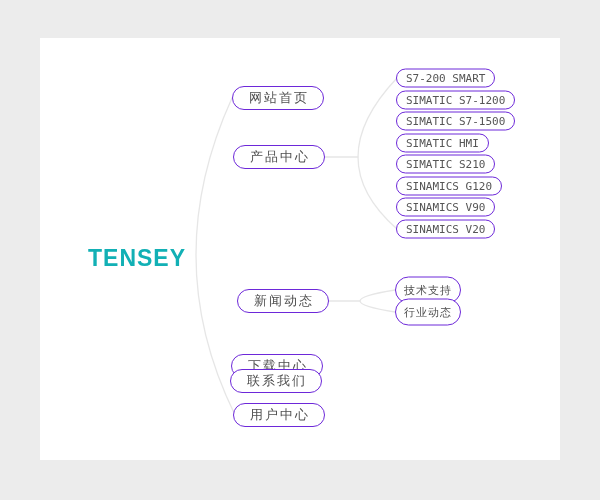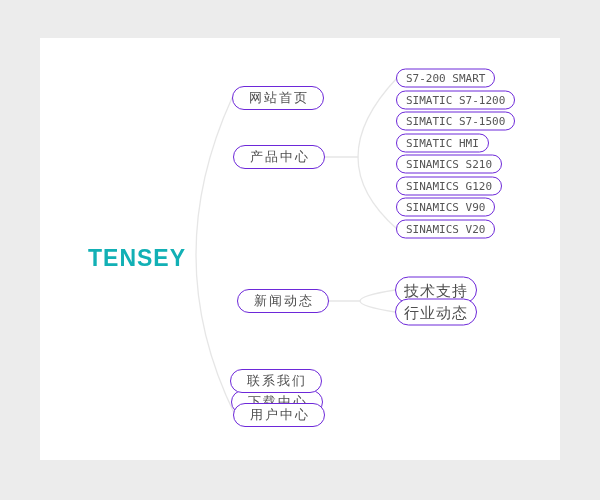--- a/index.html
+++ b/index.html
@@ -38,21 +38,21 @@
     font-size:13px;letter-spacing:2px;
     padding:3px 14px 3px 16px;line-height:16px;
   }
   .n2{
     font-family:"DejaVu Sans Mono","Liberation Mono",monospace;
     font-size:11px;letter-spacing:0;
     padding:2px 9px;line-height:13px;
     color:#555555;
   }
   .n2cn{
-    font-size:15px;letter-spacing:1px;
+    font-size:11px;letter-spacing:1px;
     padding:6px 8px;line-height:13px;
     color:#4f4f4f;
   }
 </style>
 </head>
 <body>
 
 <div class="stage">
   <div class="card"></div>
 
@@ -62,28 +62,28 @@
     <path d="M 397 78 Q 319 160.5 397 229"></path>
     <path d="M 317 301 H 360"></path>
     <path d="M 395 290 Q 325 301 395 312"></path>
   </svg>
 
   <div class="root">TENSEY</div>
 
   <div class="pill n1" style="left:232px;top:98px;text-align:center;">网站首页</div>
   <div class="pill n1" style="left:237px;top:301px;">新闻动态</div>
   <div class="pill n1" style="left:233px;top:157px;">产品中心</div>
-  <div class="pill n1" style="left:231px;top:366px;margin-top:36px;">下载中心</div>
+  <div class="pill n1" style="left:231px;top:366px;">下载中心</div>
   <div class="pill n1" style="left:230px;top:381px;">联系我们</div>
   <div class="pill n1" style="left:233px;top:415px;">用户中心</div>
 
   <div class="pill n2" style="left:396px;top:78px;">S7-200 SMART</div>
   <div class="pill n2" style="left:396px;top:100px;">SIMATIC S7-1200</div>
   <div class="pill n2" style="left:396px;top:121px;">SIMATIC S7-1500</div>
   <div class="pill n2" style="left:396px;top:143px;">SIMATIC HMI</div>
-  <div class="pill n2" style="left:396px;top:164px;">SINAMICS S210</div>
+  <div class="pill n2" style="left:396px;top:164px;">SIMATIC S210</div>
   <div class="pill n2" style="left:396px;top:186px;">SINAMICS G120</div>
   <div class="pill n2" style="left:396px;top:207px;">SINAMICS V90</div>
   <div class="pill n2" style="left:396px;top:229px;text-align:center;">SINAMICS V20</div>
 
   <div class="pill n2cn" style="left:395px;top:290px;">技术支持</div>
   <div class="pill n2cn" style="left:395px;top:312px;">行业动态</div>
 </div>
 
 </body></html>

